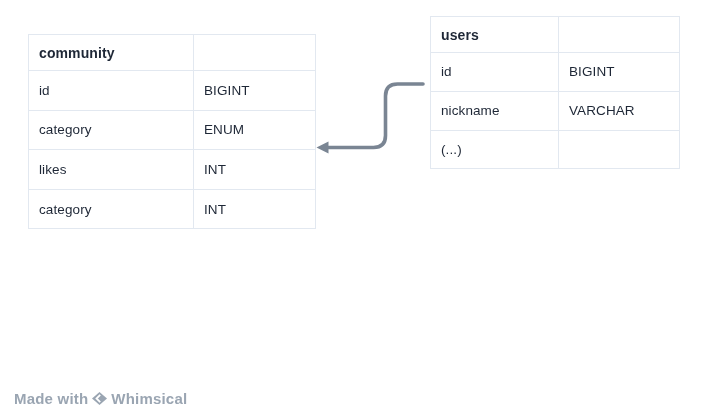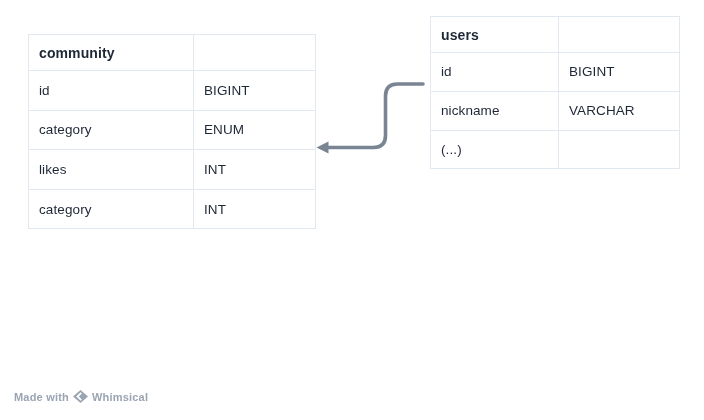--- a/index.html
+++ b/index.html
@@ -40,21 +40,21 @@
   .type-col{padding-left:12px;}
   td.italic{margin-top:14px;}
   .connector-svg{
     position:absolute;left:0;top:0;width:704px;height:420px;
     pointer-events:none;
   }
   .watermark{
     position:absolute;left:14px;top:390px;
     display:flex;align-items:center;gap:4px;
     color:#9aa5b2;
-    font-size:11px;font-weight:600;letter-spacing:0.2px;justify-content:flex-end;
+    font-size:15px;font-weight:600;letter-spacing:0.2px;justify-content:flex-end;
   }
   .watermark .logo{display:inline-block;line-height:0;}
 </style>
 </head>
 <body>
 
 <div class="canvas">
 
   <table class="erd" id="community-table">
     <colgroup>

